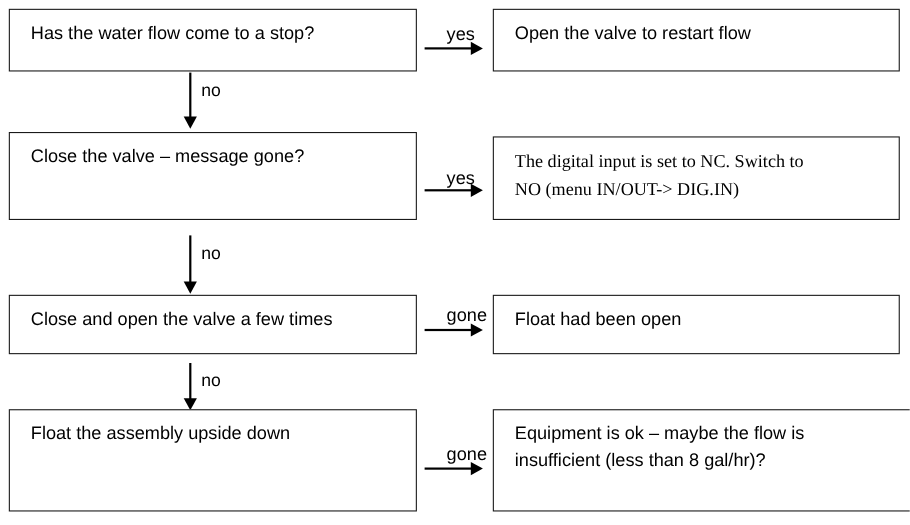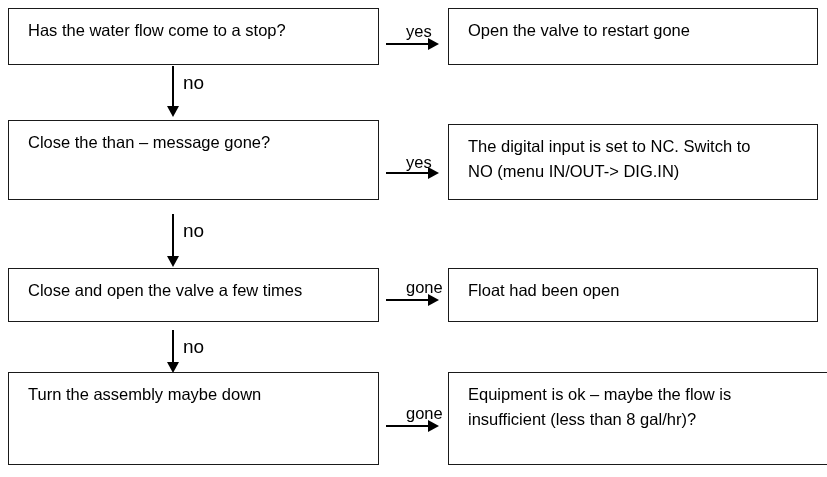--- a/index.html
+++ b/index.html
@@ -51,21 +51,21 @@
     left: -5.4px;
     width: 0;
     height: 0;
     border-left: 6.4px solid transparent;
     border-right: 6.4px solid transparent;
     border-top: 11px solid #000000;
   }
   .v-label {
     position: absolute;
     left: 11px;
-    font-size: 19px;
+    font-size: 16px;
     line-height: 18px;
     color: #000000;
     white-space: nowrap;
   }
   
   .h-conn {
     position: absolute;
   }
   .h-line {
     position: absolute;
@@ -93,36 +93,36 @@
   }
 </style>
 </head>
 <body>
 
 <div id="flowchart">
     <div class="node-box" style="left: 8px; top: 8px; width: 371px; height: 57px;">
       <div class="node-text">Has the water flow come to a stop?</div>
     </div>
     <div class="node-box" style="left: 448px; top: 8px; width: 370px; height: 57px;">
-      <div class="node-text">Open the valve to restart gone</div>
+      <div class="node-text">Open the valve to restart flow</div>
     </div>
     <div class="h-conn" style="left: 386px; top: 43px; width: 52px;">
       <div class="h-line" style="width: 43px;"></div>
       <div class="h-head" style="left: 42px;"></div>
       <div class="h-label" style="left: 0px; top: -21px;">yes</div>
     </div>
     <div class="v-conn" style="left: 172px; top: 66px; height: 50px;">
       <div class="v-line" style="height: 41px;"></div>
       <div class="v-head" style="top: 40px;"></div>
       <div class="v-label" style="top: 8px;">no</div>
     </div>
     <div class="node-box" style="left: 8px; top: 120px; width: 371px; height: 80px;">
-      <div class="node-text">Close the than – message gone?</div>
+      <div class="node-text">Close the valve – message gone?</div>
     </div>
-    <div class="node-box" style="left: 448px; top: 124px; width: 370px; height: 76px;">
+    <div class="node-box" style="left: 448px; top: 124px; width: 370px; height: 76px; font-family: Liberation Serif, serif;">
       <div class="node-text">The digital input is set to NC. Switch to
 NO (menu IN/OUT-&gt; DIG.IN)</div>
     </div>
     <div class="h-conn" style="left: 386px; top: 172px; width: 52px;">
       <div class="h-line" style="width: 43px;"></div>
       <div class="h-head" style="left: 42px;"></div>
       <div class="h-label" style="left: 0px; top: -19px;">yes</div>
     </div>
     <div class="v-conn" style="left: 172px; top: 214px; height: 52px;">
       <div class="v-line" style="height: 43px;"></div>
@@ -139,21 +139,21 @@
       <div class="h-line" style="width: 43px;"></div>
       <div class="h-head" style="left: 42px;"></div>
       <div class="h-label" style="left: 0px; top: -21px;">gone</div>
     </div>
     <div class="v-conn" style="left: 172px; top: 330px; height: 42px;">
       <div class="v-line" style="height: 33px;"></div>
       <div class="v-head" style="top: 32px;"></div>
       <div class="v-label" style="top: 8px;">no</div>
     </div>
     <div class="node-box" style="left: 8px; top: 372px; width: 371px; height: 93px;">
-      <div class="node-text">Turn the assembly maybe down</div>
+      <div class="node-text">Float the assembly upside down</div>
     </div>
     <div class="node-box" style="left: 448px; top: 372px; width: 442px; height: 93px;">
       <div class="node-text">Equipment is ok – maybe the flow is
 insufficient (less than 8 gal/hr)?</div>
     </div>
     <div class="h-conn" style="left: 386px; top: 425px; width: 52px;">
       <div class="h-line" style="width: 43px;"></div>
       <div class="h-head" style="left: 42px;"></div>
       <div class="h-label" style="left: 0px; top: -21px;">gone</div>
     </div>

